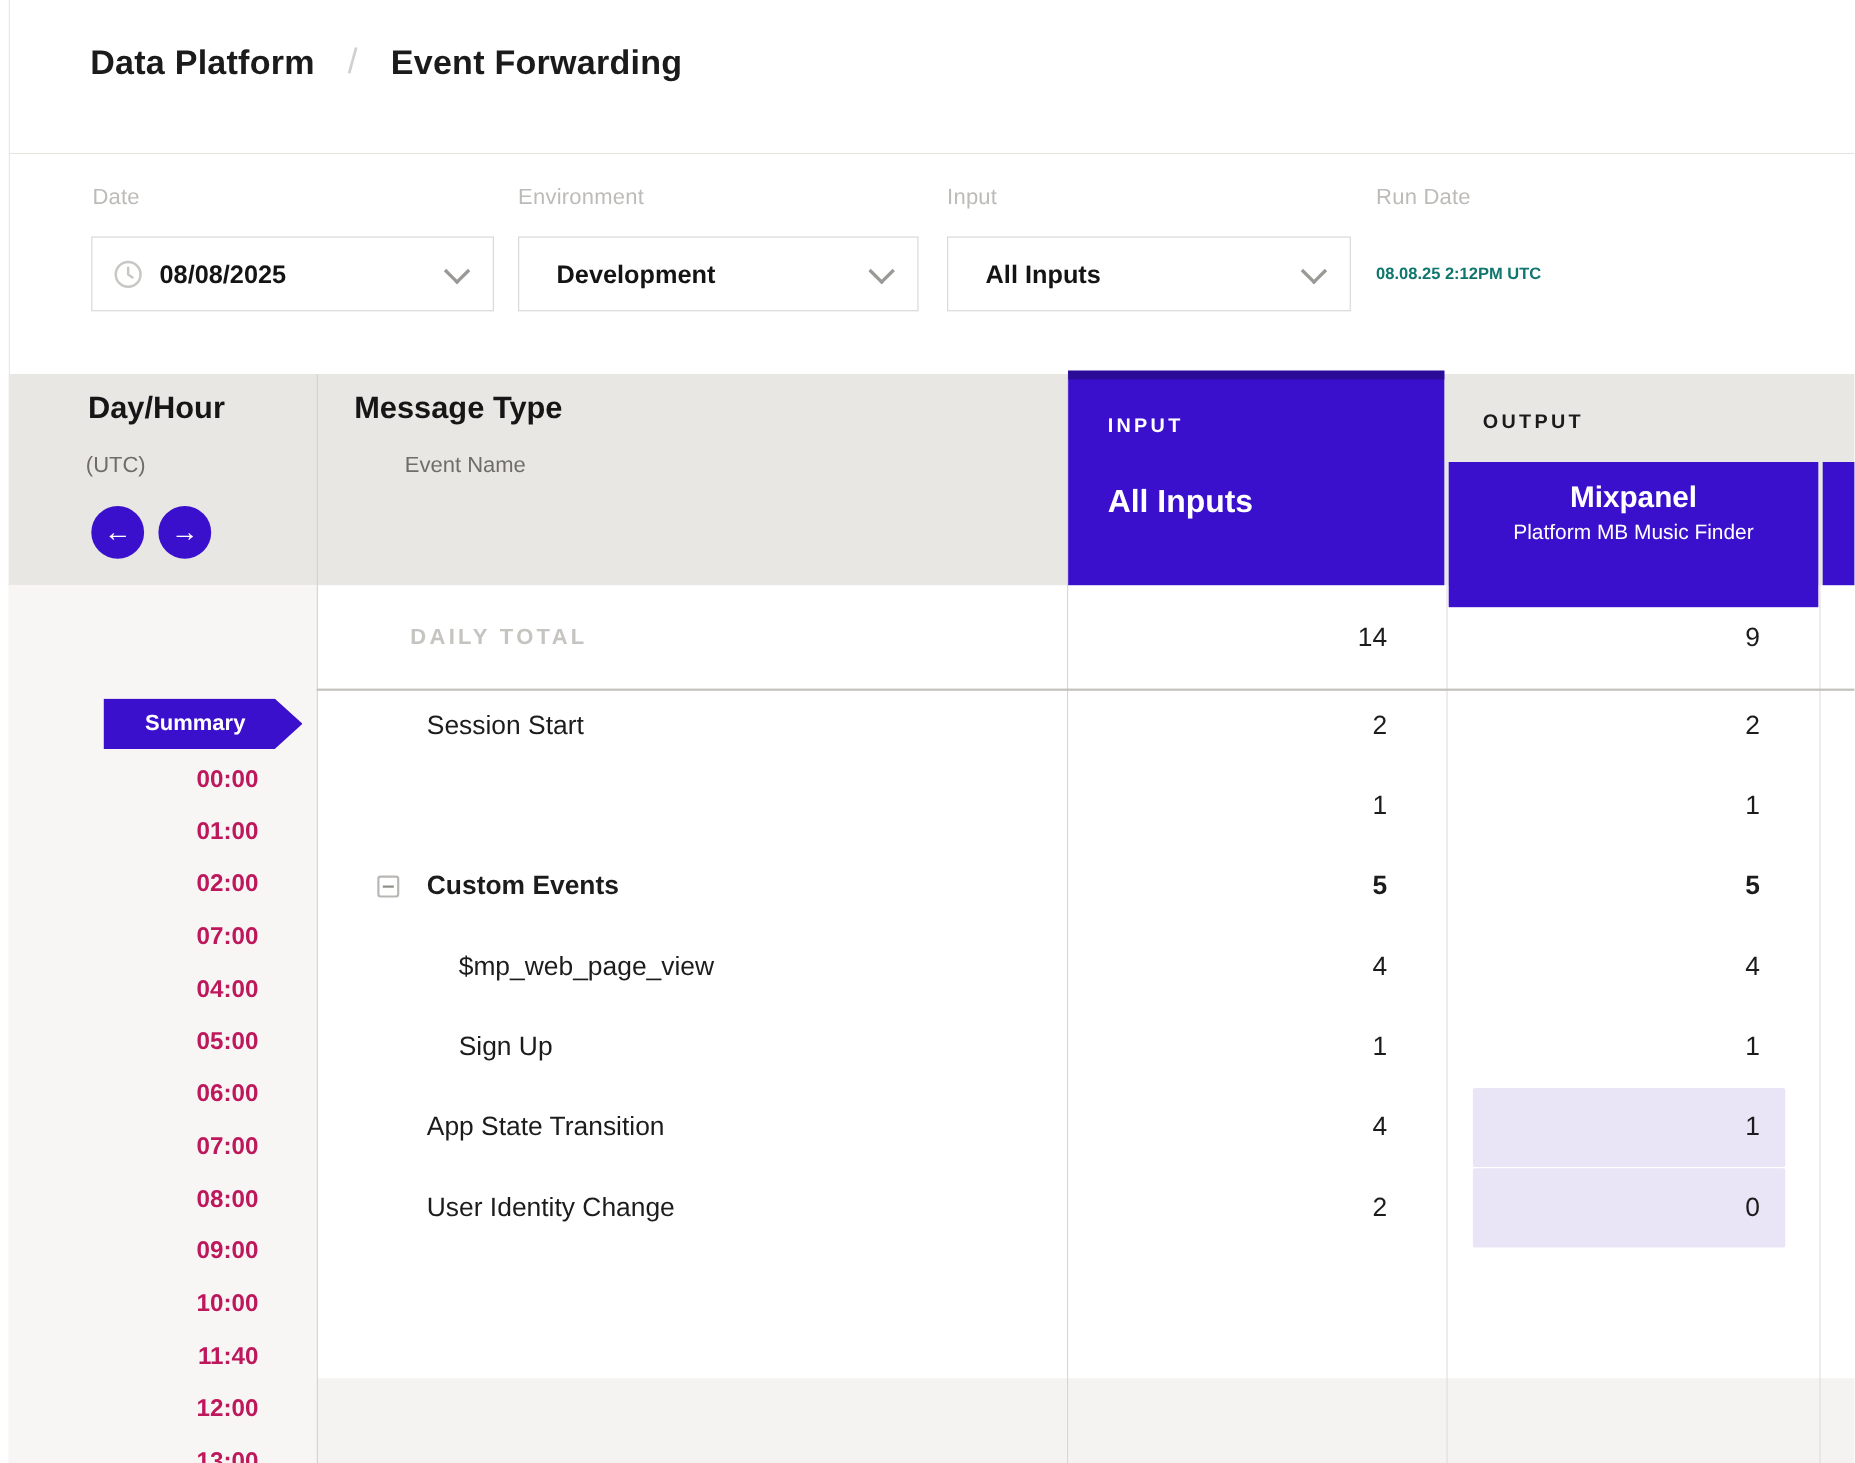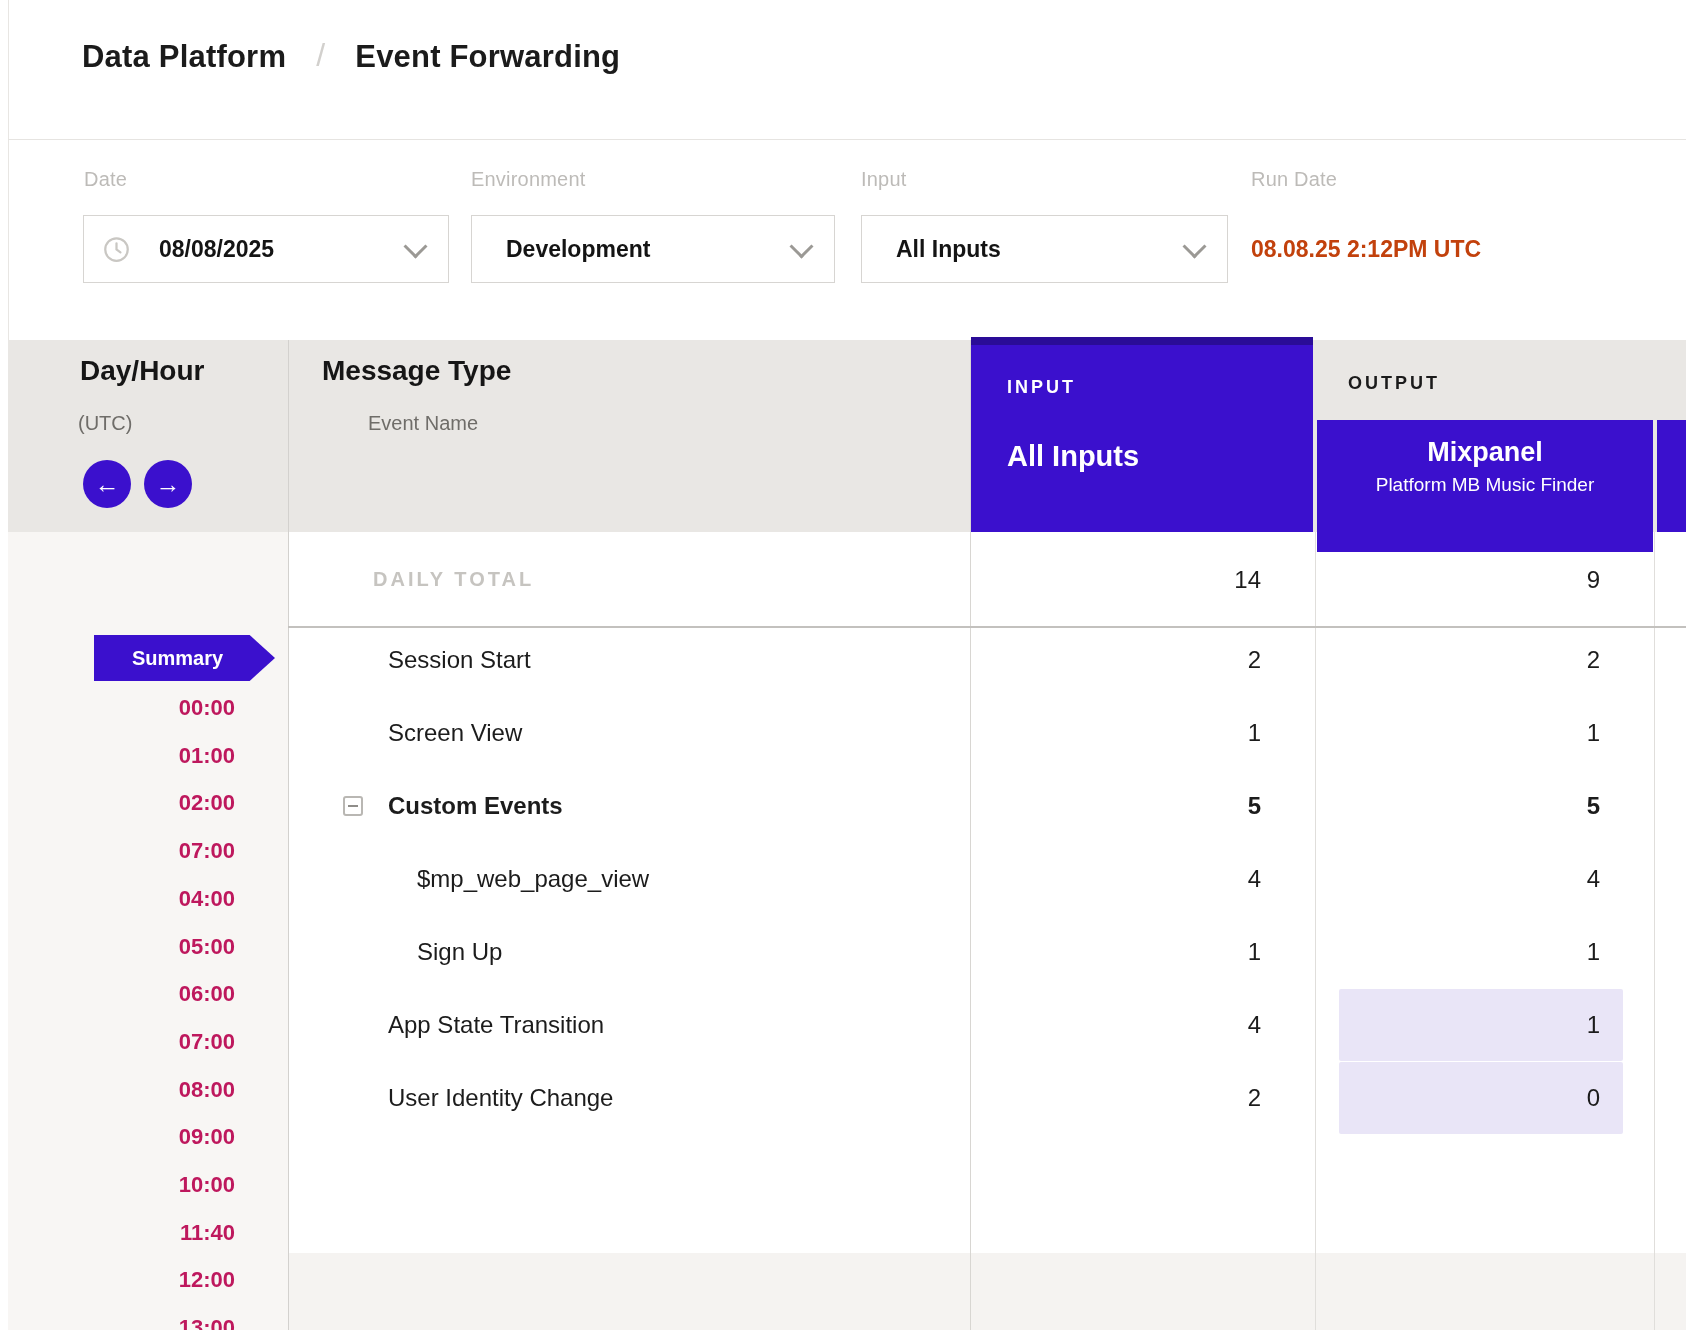--- a/index.html
+++ b/index.html
@@ -18,21 +18,21 @@
   .hr-top{left:8px;top:139px;width:1678px;height:1px;background:#e6e4e1;}
 
   
   .flabel{top:168px;font-size:20px;color:#bdbbb8;letter-spacing:.2px;}
   .fbox{top:215px;height:68px;background:#fff;border:1px solid #d7d5d2;
     box-sizing:border-box;display:flex;align-items:center;}
   .fbox .val{font-size:23px;font-weight:700;color:#141414;}
   .chev{position:absolute;right:24px;top:50%;width:14px;height:14px;margin-top:-11px;
     border-right:3px solid #9b9995;border-bottom:3px solid #9b9995;transform:rotate(45deg);}
   .rundate{top:215px;height:68px;display:flex;align-items:center;
-    font-size:23px;font-weight:700;color:#c2410c;}
+    font-size:15px;font-weight:700;color:#0f766e;}
 
   
   .head-band{left:8px;top:340px;width:1678px;height:192px;background:#e9e7e4;}
   .col-title{font-size:28px;font-weight:700;color:#161616;}
   .col-sub{font-size:20px;color:#6f6d69;}
   .outp-label{font-size:18px;font-weight:700;letter-spacing:3px;color:#1b1b1b;}
 
   .nav-circle{width:48px;height:48px;border-radius:50%;display:flex;align-items:center;
     justify-content:center;color:#fff;font-size:25px;line-height:1;cursor:pointer;}
 
@@ -98,21 +98,21 @@
 <div class="abs flabel" style="left:84px;">Date</div>
 <div class="abs flabel" style="left:471px;">Environment</div>
 <div class="abs flabel" style="left:861px;">Input</div>
 <div class="abs flabel" style="left:1251px;">Run Date</div>
 
 <div class="abs fbox" style="left:83px;width:366px;">
   <svg class="clock" viewBox="0 0 24 24" fill="none" stroke="#c9c7c3" stroke-width="2">
     <circle cx="12" cy="12" r="10"></circle>
     <path d="M12 6.5 L12 12 L15.5 14.5" stroke-linecap="round"></path>
   </svg>
-  <span class="val" style="margin-left:29px;">08/08/2025</span>
+  <span class="val" style="margin-left:15px;">08/08/2025</span>
   <span class="chev"></span>
 </div>
 
 <div class="abs fbox" style="left:471px;width:364px;">
   <span class="val" style="margin-left:34px;">Development</span>
   <span class="chev"></span>
 </div>
 
 <div class="abs fbox" style="left:861px;width:367px;">
   <span class="val" style="margin-left:34px;">All Inputs</span>
@@ -165,21 +165,20 @@
 </div>
 <div class="abs hr-total"></div>
 
 <div id="rows-host">
     <div class="abs row" style="top: 624px;">
       <span class="lbl" style="left: 100px;">Session Start</span>
       <div class="cell-in"><span class="cell-num">2</span></div>
       <div class="cell-out"><span class="cell-num">2</span></div>
     </div>
     <div class="abs row" style="top: 697px;">
-      <span class="lbl" style="left: 100px;">Screen View</span>
       <div class="cell-in"><span class="cell-num">1</span></div>
       <div class="cell-out"><span class="cell-num">1</span></div>
     </div>
     <div class="abs row" style="top: 770px;">
       <span class="minus-box">
         <i></i>
       </span>
       <span class="lbl" style="left: 100px; font-weight: 700;">Custom Events</span>
       <div class="cell-in" style="font-weight: 700;"><span class="cell-num">5</span></div>
       <div class="cell-out" style="font-weight: 700;"><span class="cell-num">5</span></div>

